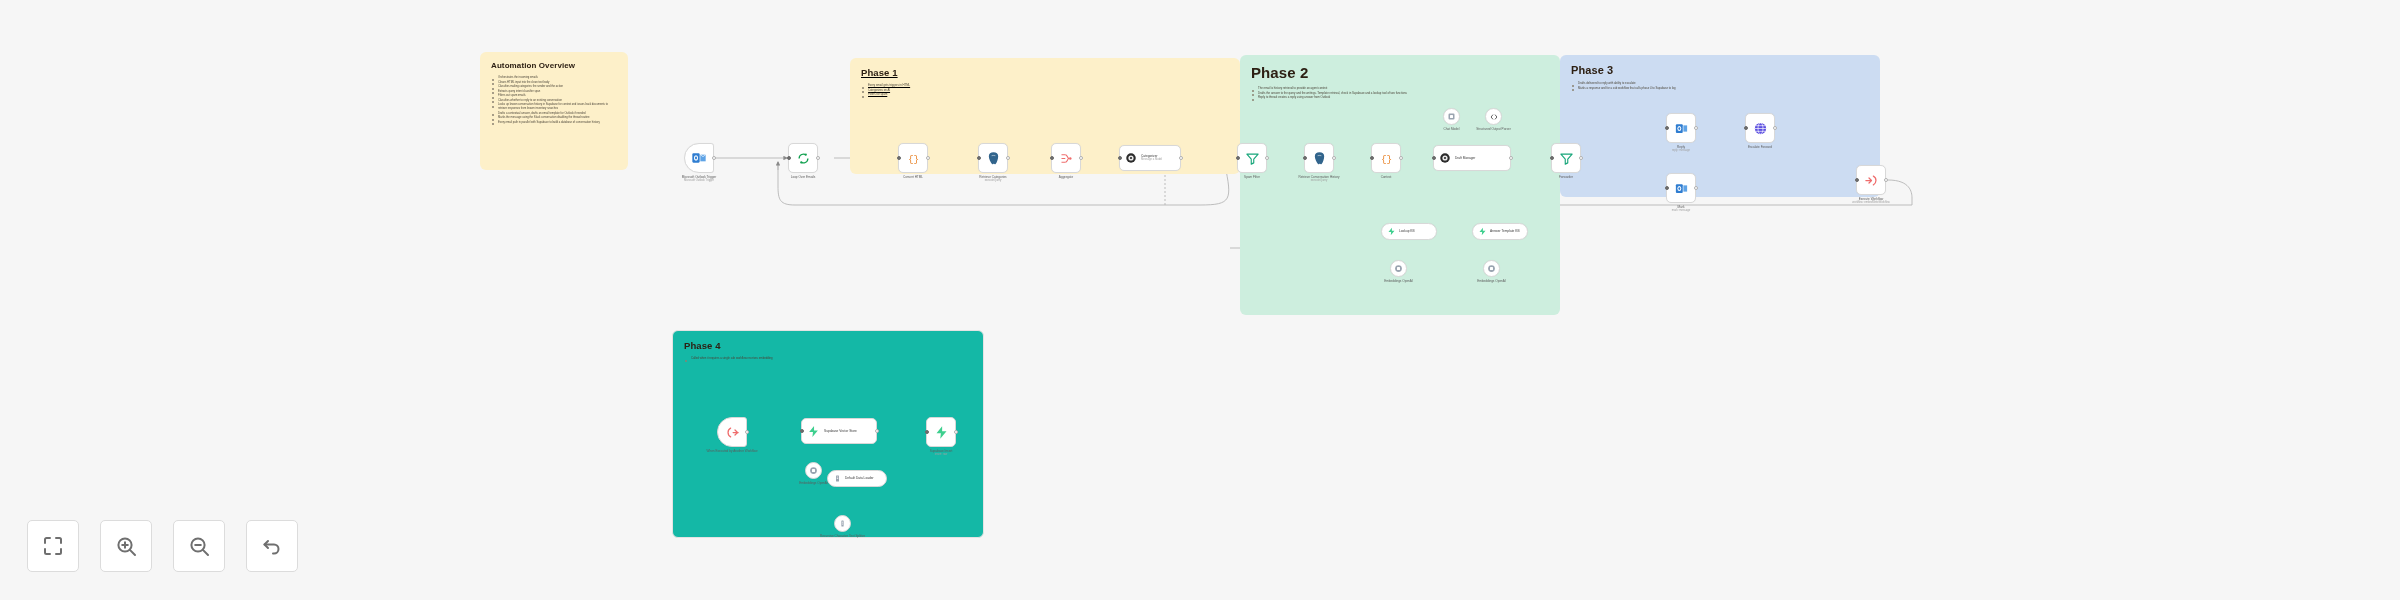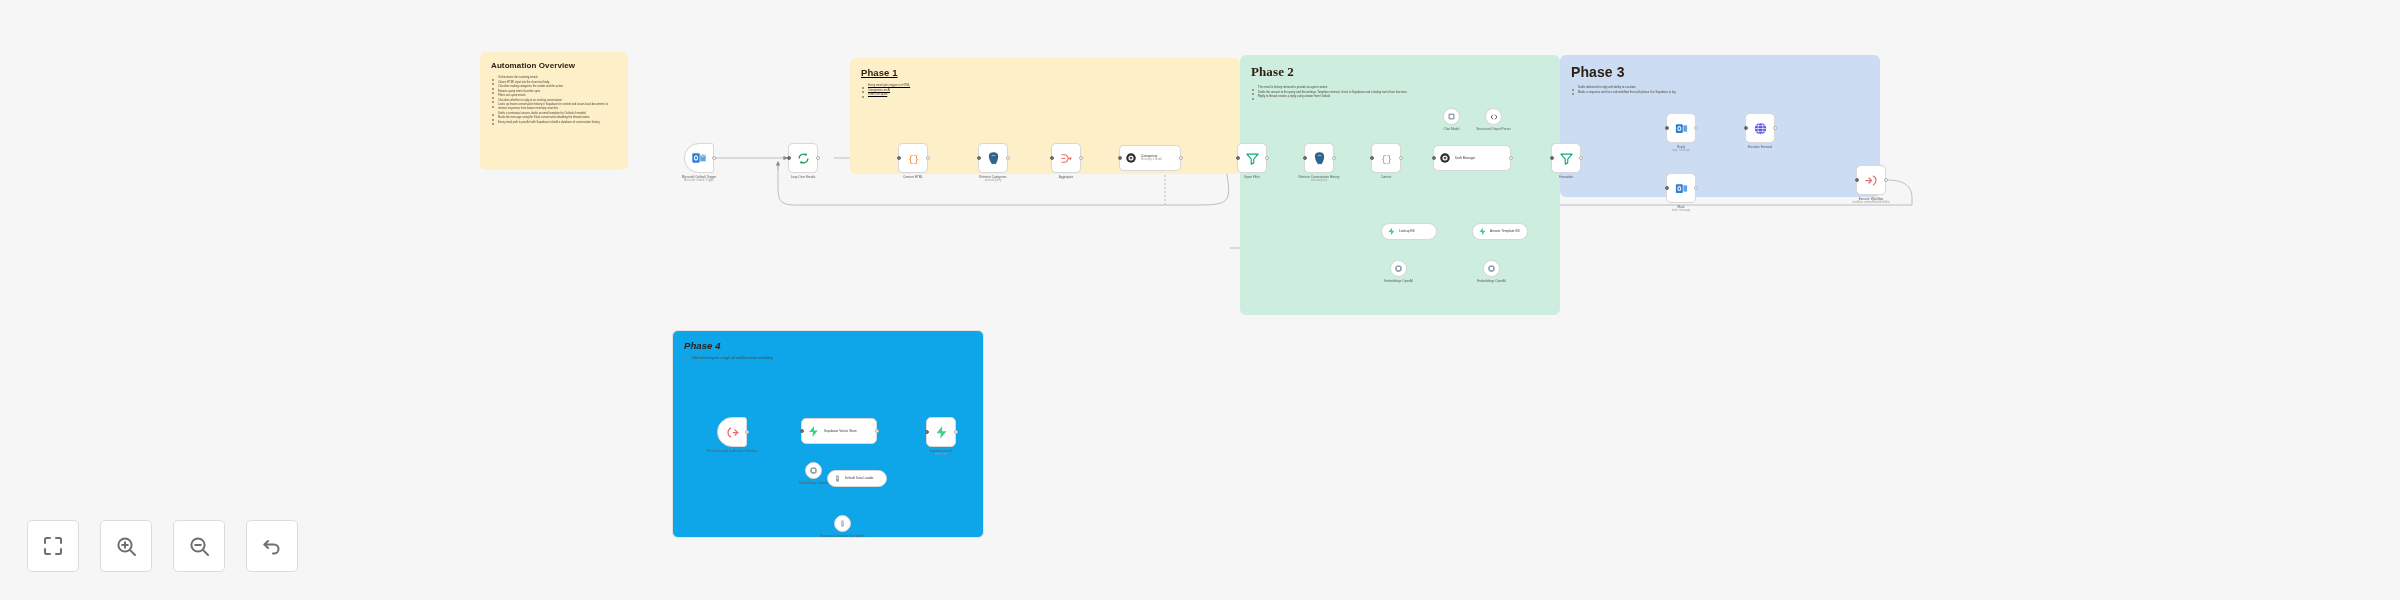--- a/index.html
+++ b/index.html
@@ -48,26 +48,26 @@
   }
 
   .note-overview { left: 480px; top: 52px; width: 148px; height: 118px;
                    background: #fdf0c9; font-size: 2.7px; }
   .note-overview .s-title { font-size: 8px; }
   .note-p1 { left: 850px; top: 58px; width: 390px; height: 116px;
              background: #fdf0c9; font-size: 2.8px; text-decoration: underline; }
   .note-p1 .s-title { font-size: 9.5px; }
   .note-p2 { left: 1240px; top: 55px; width: 320px; height: 260px;
              background: #cdeede; font-size: 2.8px; }
-  .note-p2 .s-title { font-size: 13px; font-family: Liberation Serif, serif; }
+  .note-p2 .s-title { font-size: 15px; }
   .note-p3 { left: 1560px; top: 55px; width: 320px; height: 142px;
              background: #ccdcf2; font-size: 2.8px; }
-  .note-p3 .s-title { font-size: 14px; }
+  .note-p3 .s-title { font-size: 11px; }
   .note-p4 { left: 672px; top: 330px; width: 312px; height: 208px;
-             background: #0ea5e9; border: 1px solid #e3e3e3; font-size: 2.8px; font-style: italic; }
+             background: #14b8a6; border: 1px solid #e3e3e3; font-size: 2.8px; }
   .note-p4 .s-title { font-size: 9.5px; }
 
   
   .node {
     position: absolute;
     background: #fff;
     border: 1px solid #d8d8d8;
     border-radius: 5px;
     display: flex;
     align-items: center;

